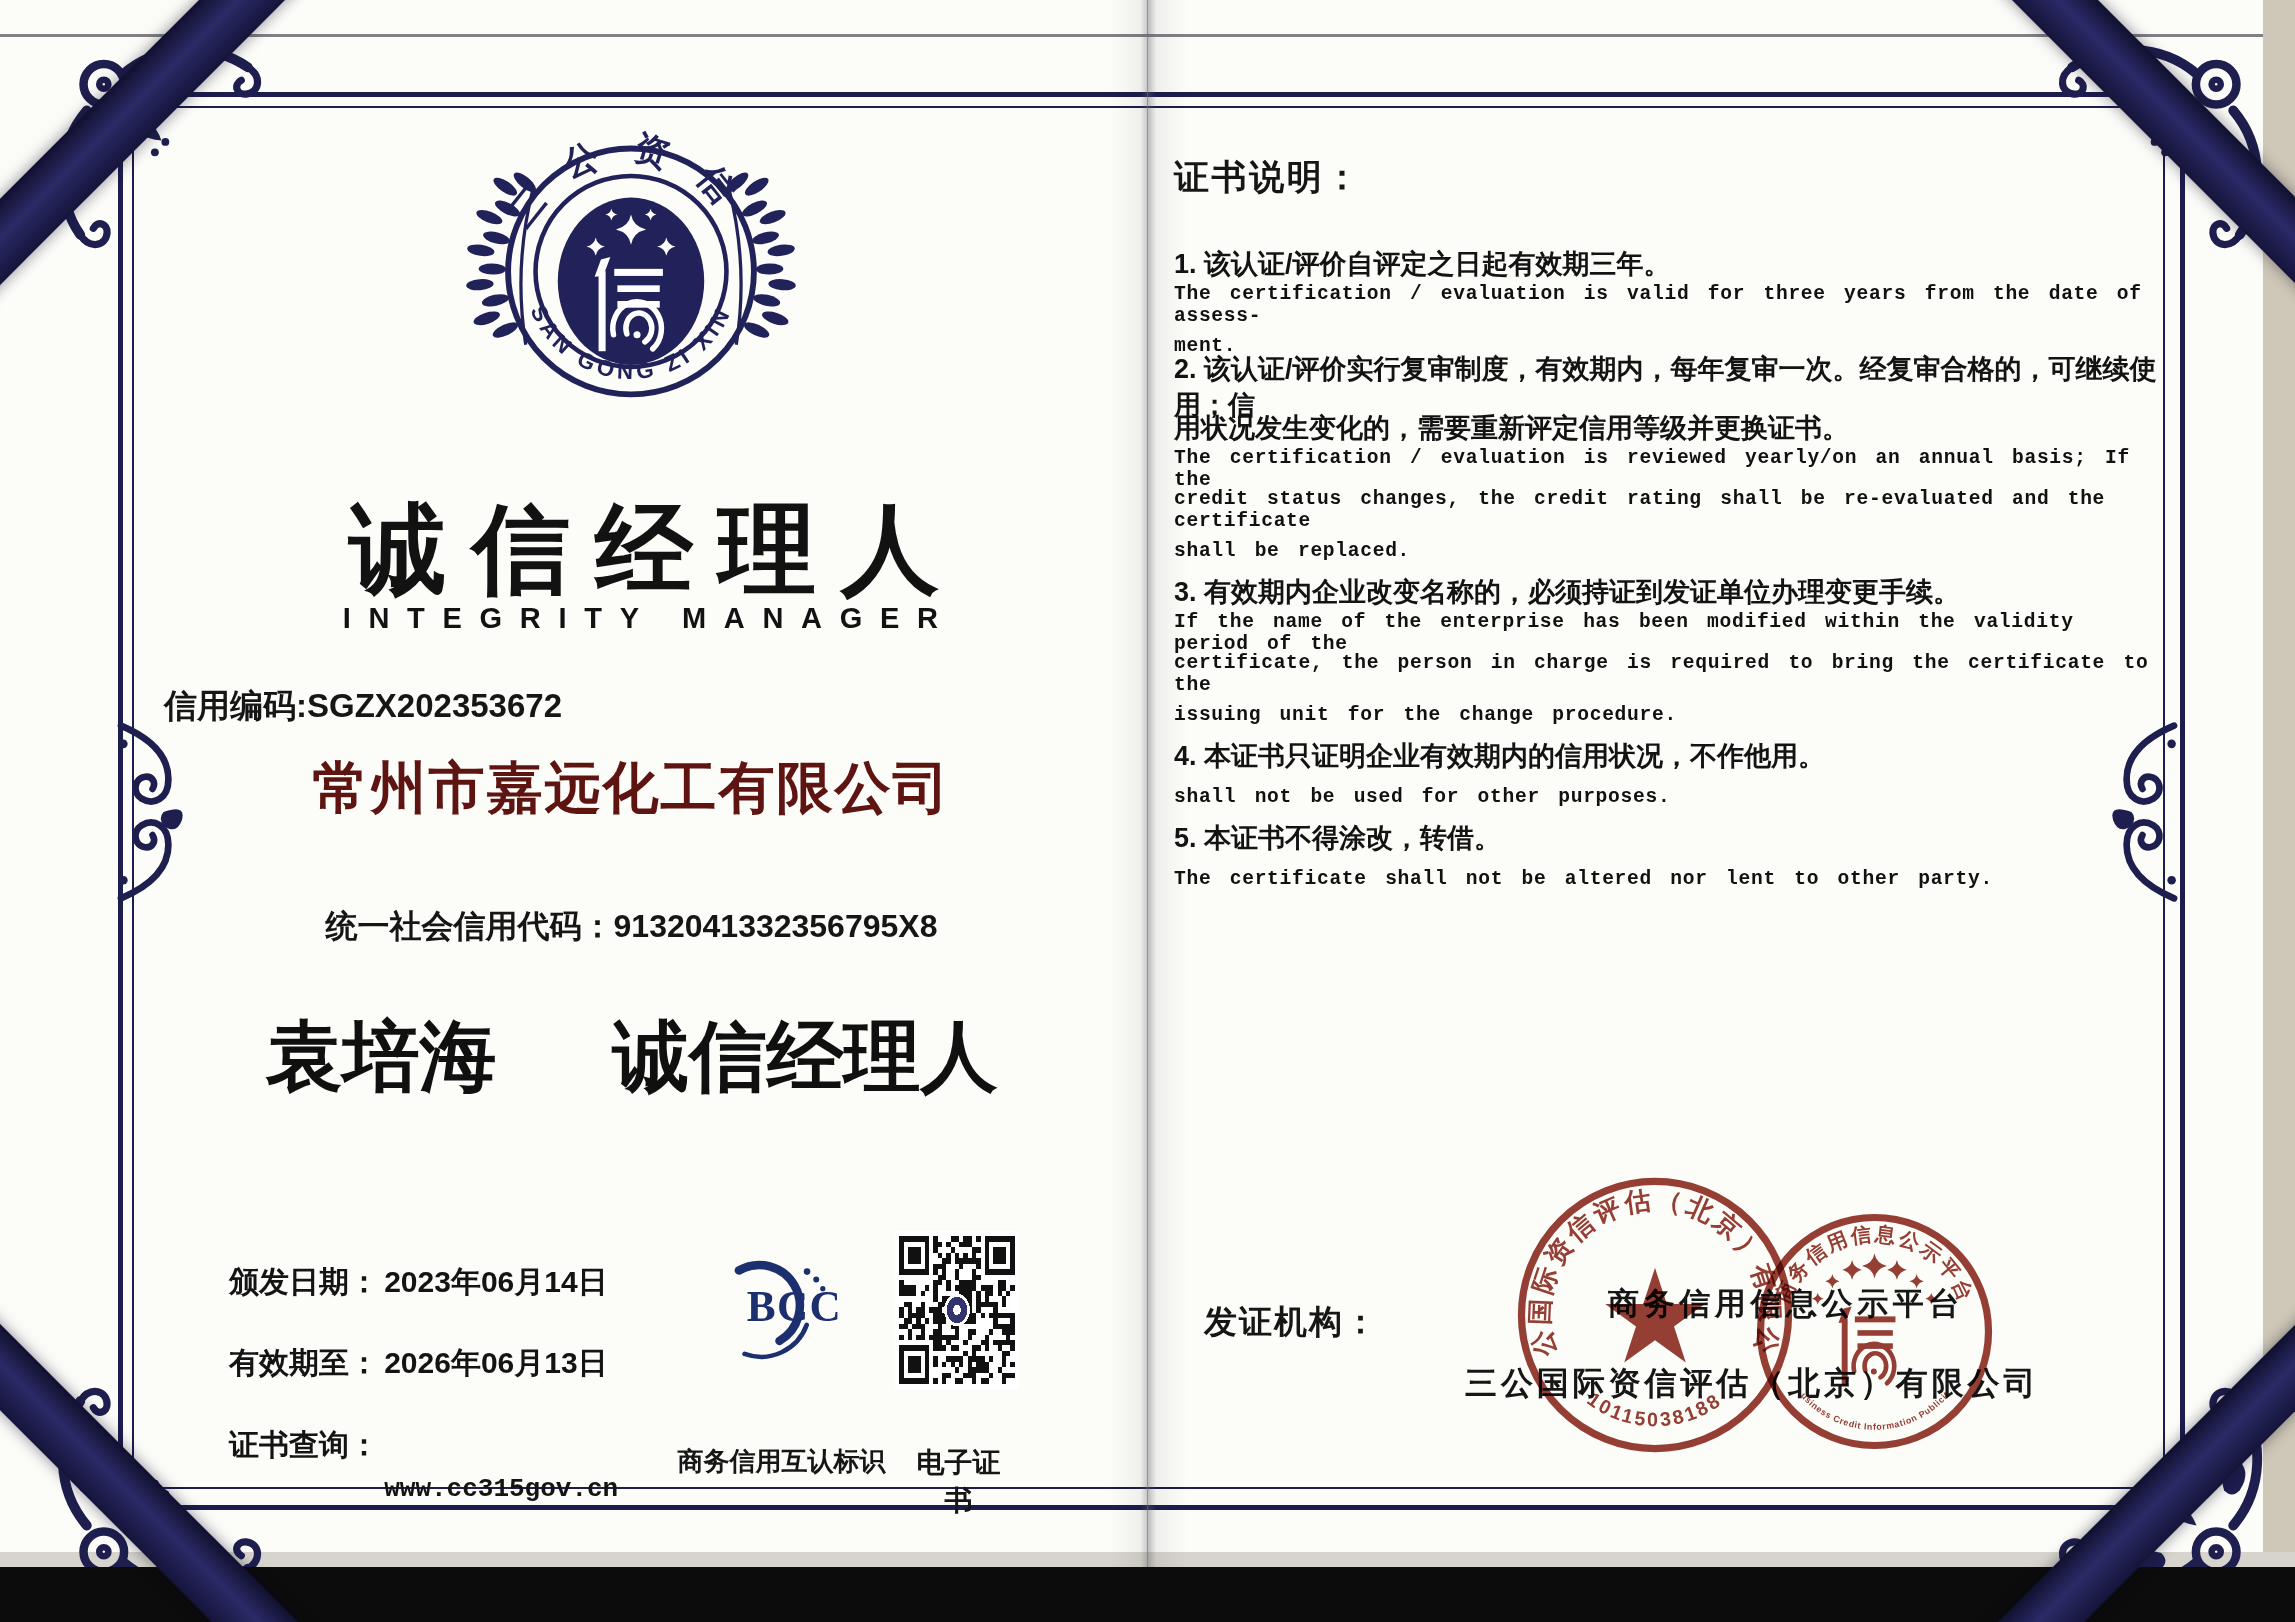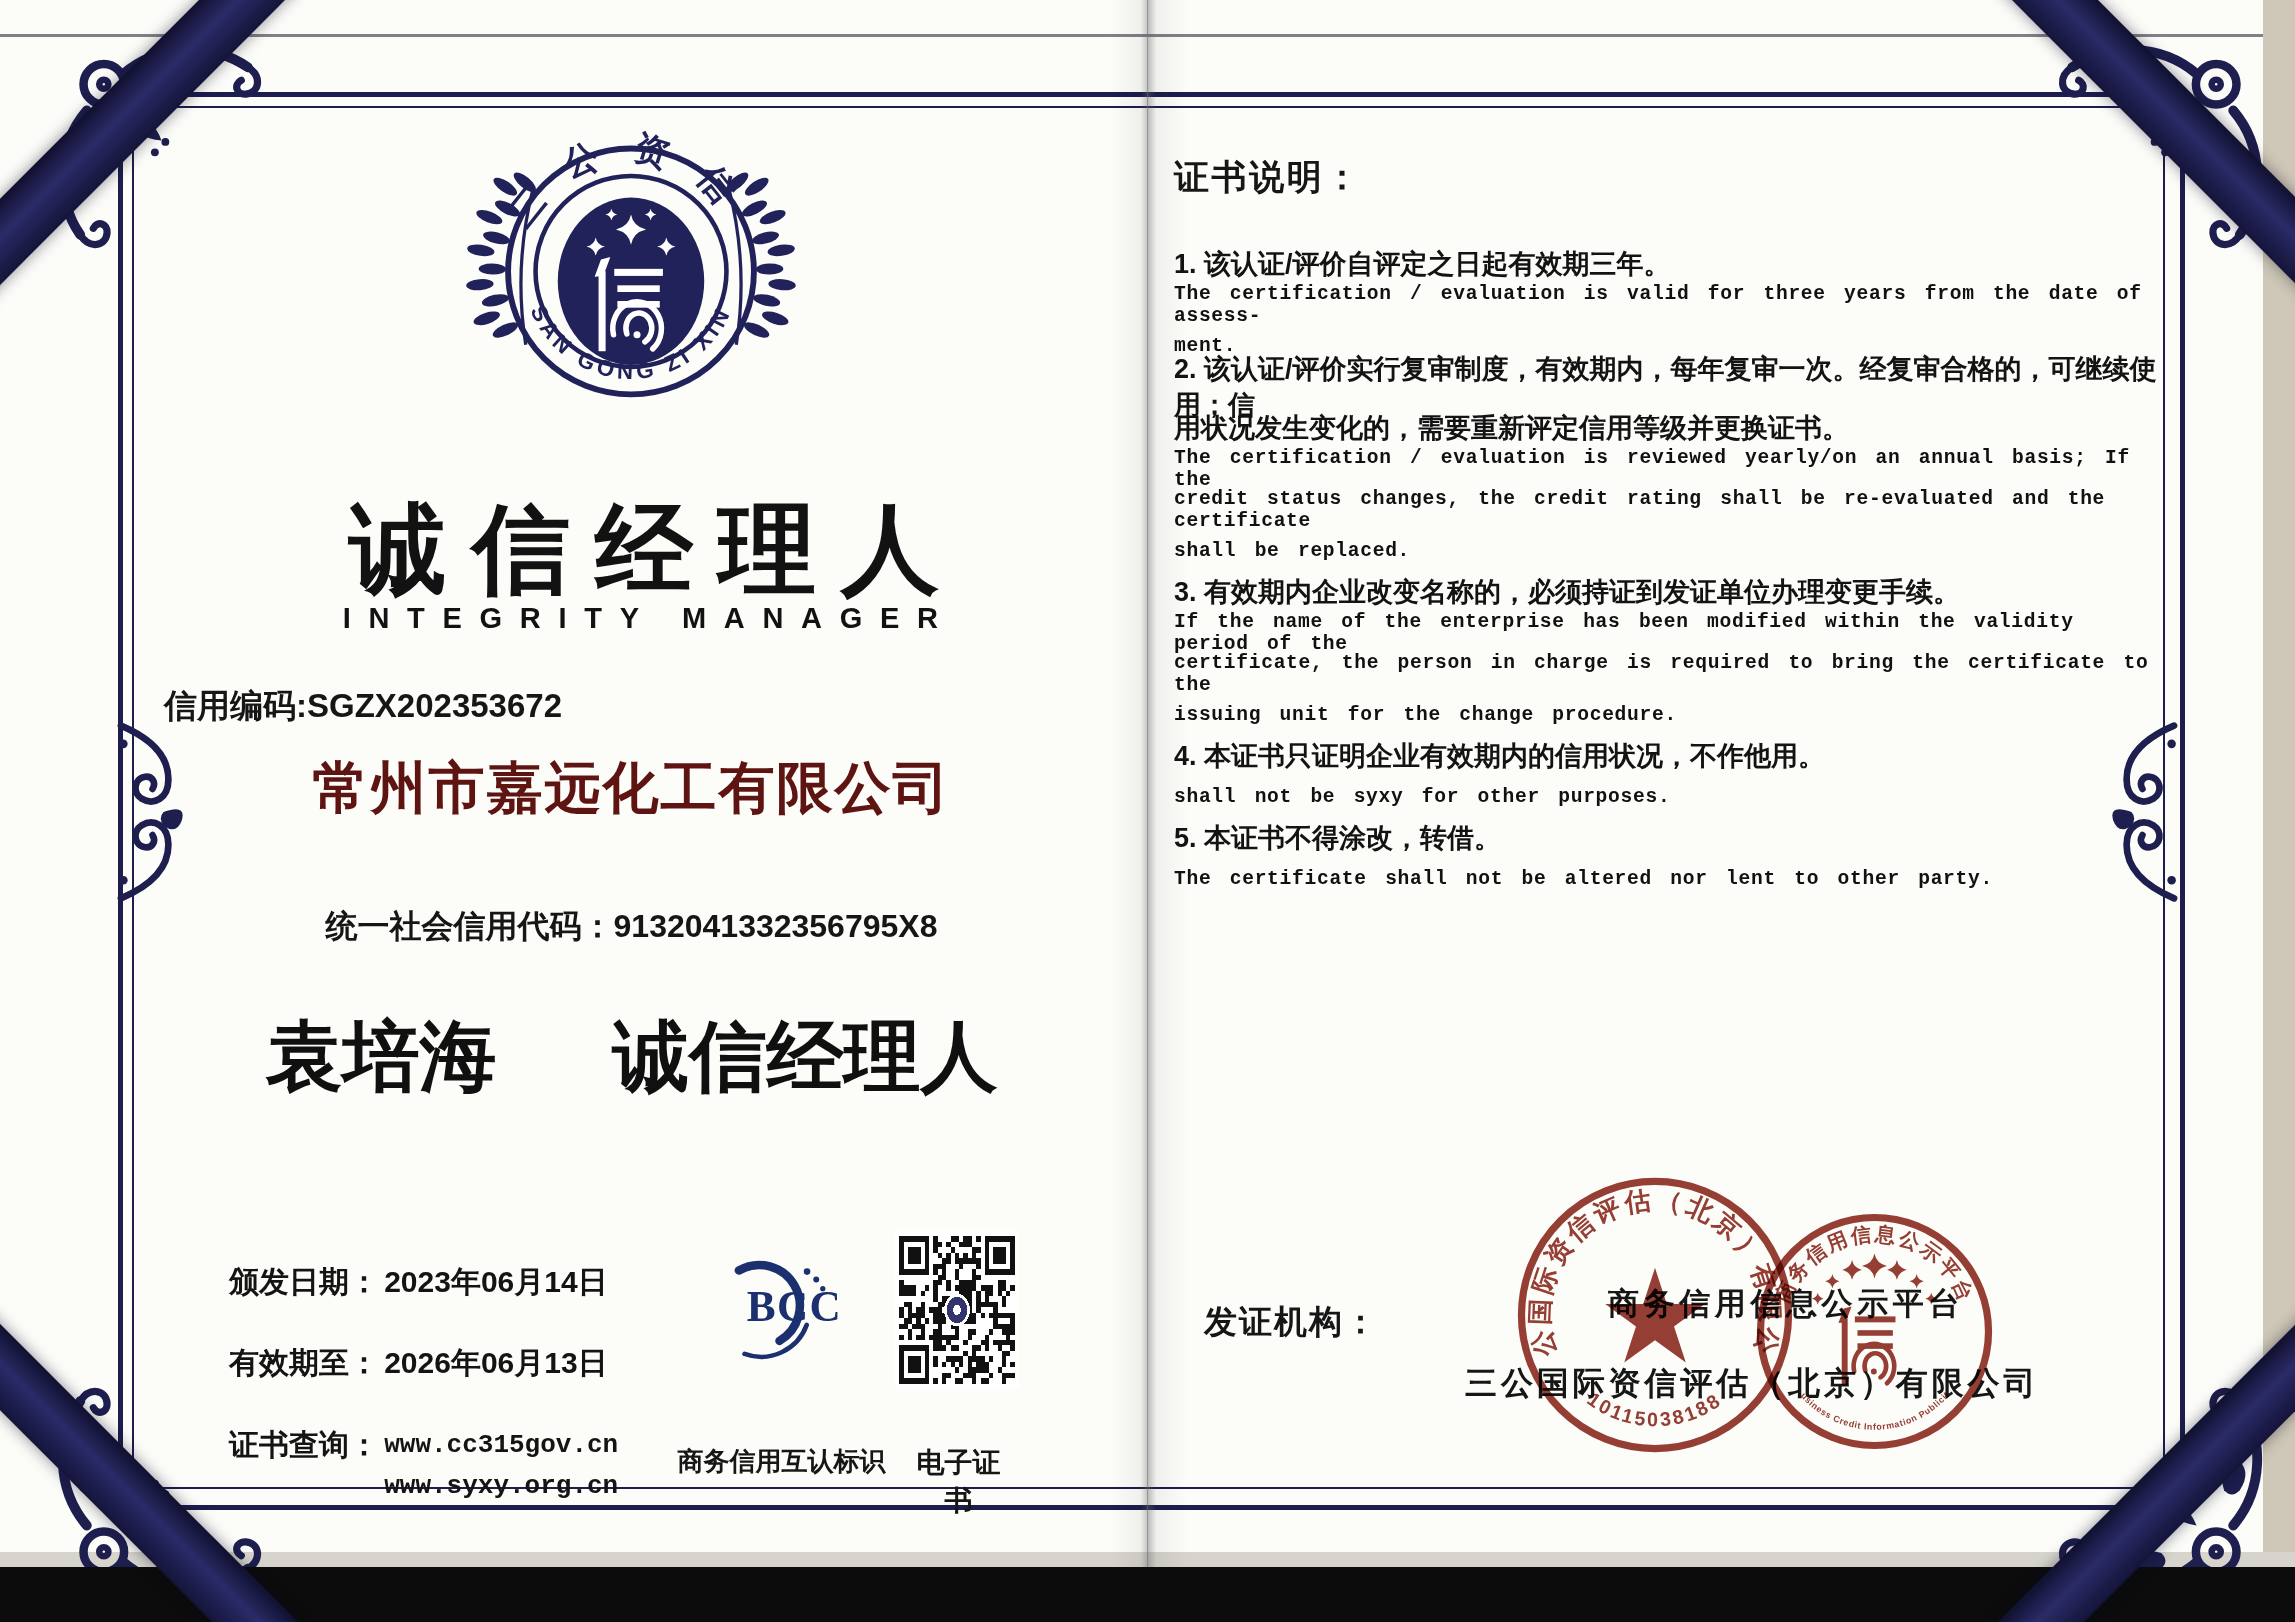--- a/index.html
+++ b/index.html
@@ -36,21 +36,21 @@
             letter-spacing:17.7px;padding-left:17.7px;color:#121212;z-index:9;}
   #credit-code{left:164px;top:684px;width:935px;font-size:33px;z-index:9;}
   #company{left:164px;top:751px;width:935px;text-align:center;font-size:56px;font-weight:900;
            color:#5e1411;letter-spacing:2px;z-index:9;}
   #uscc{left:164px;top:905px;width:935px;text-align:center;font-size:32px;z-index:9;}
   #holder{left:164px;top:1006px;width:935px;display:flex;justify-content:center;gap:116px;
           font-family:"Liberation Serif","DejaVu Serif",serif;font-weight:900;font-size:77px;color:#101010;z-index:9;}
   .inforow{left:229px;height:39px;display:flex;align-items:center;font-size:30px;z-index:9;}
   .inforow .lab{font-weight:700;color:#141414;}
   .inforow .val{font-weight:700;color:#141414;margin-left:5.2px;}
-  .urlval{font-family:"Liberation Mono","DejaVu Sans Mono",monospace;font-weight:700;font-size:26px;}
+  .urlval{font-family:"Liberation Mono","DejaVu Sans Mono",monospace;font-weight:700;font-size:26px;margin-top:44px;}
   #bcc-box{left:710px;top:1248px;z-index:9;}
   #bcc-cap{left:667px;top:1444px;width:229px;text-align:center;font-size:26px;z-index:9;}
   #qr-box{left:895px;top:1231px;z-index:9;}
   #qr-cap{left:903px;top:1444px;width:111px;text-align:center;font-size:28px;z-index:9;}
   
   #desc-head{left:1174px;top:154px;font-size:35px;letter-spacing:2.6px;z-index:9;}
   #desc-block{left:1174px;top:243px;width:985px;z-index:9;}
   .dline{height:41px;display:flex;align-items:center;}
   .dline.cn{font-size:27px;font-weight:700;color:#131313;letter-spacing:0px;}
   .dline.en{font-size:19.6px;letter-spacing:0.7px;word-spacing:5.9px;}
@@ -535,21 +535,21 @@
     <div class="dline cn">2. 该认证/评价实行复审制度，有效期内，每年复审一次。经复审合格的，可继续使用；信</div>
     <div class="dline cn">用状况发生变化的，需要重新评定信用等级并更换证书。</div>
     <div class="dline en mono">The certification / evaluation is reviewed yearly/on an annual basis; If the</div>
     <div class="dline en mono">credit status changes, the credit rating shall be re-evaluated and the certificate</div>
     <div class="dline en mono">shall be replaced.</div>
     <div class="dline cn">3. 有效期内企业改变名称的，必须持证到发证单位办理变更手续。</div>
     <div class="dline en mono">If the name of the enterprise has been modified within the validity period of the</div>
     <div class="dline en mono">certificate, the person in charge is required to bring the certificate to the</div>
     <div class="dline en mono">issuing unit for the change procedure.</div>
     <div class="dline cn">4. 本证书只证明企业有效期内的信用状况，不作他用。</div>
-    <div class="dline en mono">shall not be syxy for other purposes.</div>
+    <div class="dline en mono">shall not be used for other purposes.</div>
     <div class="dline cn">5. 本证书不得涂改，转借。</div>
     <div class="dline en mono">The certificate shall not be altered nor lent to other party.</div>
   </div>
 
   <div id="issuer-label" class="abs cnb">发证机构：</div>
   <div id="issuer-line1" class="abs">商务信用信息公示平台</div>
   <div id="issuer-line2" class="abs">三公国际资信评估（北京）有限公司</div>
 
   <svg class="abs seal" style="left:1511px;top:1171px" width="288" height="288" viewBox="0 0 440 440">
     <defs>

